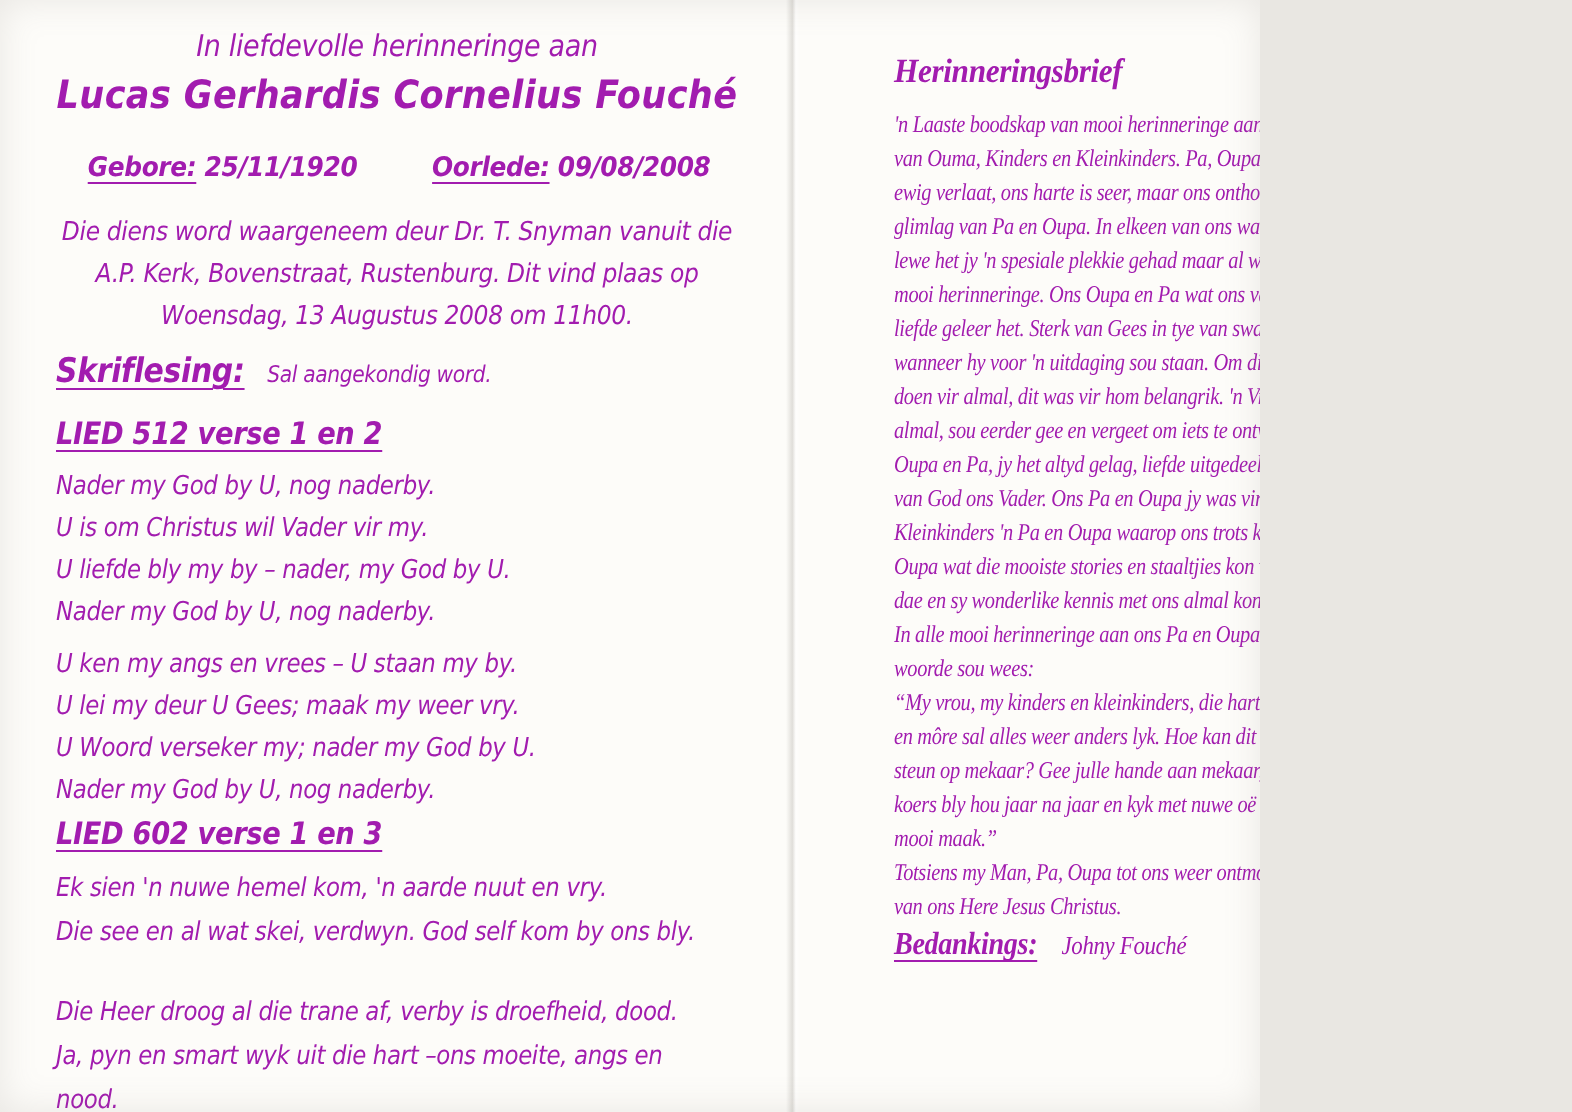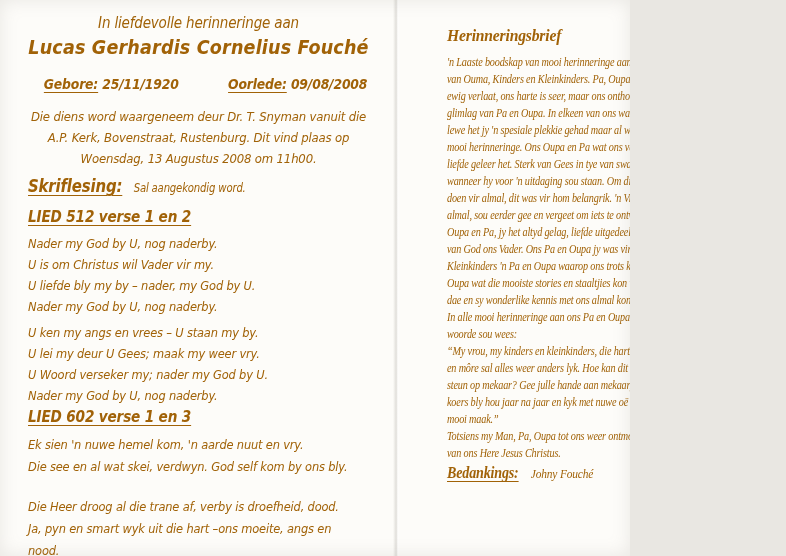--- a/index.html
+++ b/index.html
@@ -3,21 +3,21 @@
 <meta charset="utf-8">
 <style>
   * { margin: 0; padding: 0; box-sizing: border-box; }
   html, body { background: #e9e7e2; }
   .scan {
     position: relative;
     width: 630px; height: 556px;
     background: #fdfcf9;
     overflow: hidden;
     font-family: "DejaVu Sans", sans-serif;
-    color: #a16207;
+    color: #a21caf;
   }
   .page { position: absolute; top: 0; height: 556px; }
   .page-left  { left: 0;   width: 397px; }
   .page-right { left: 397px; width: 389px; font-family: Liberation Serif, serif; }
   .fold {
     position: absolute; top: 0; left: 393px; width: 7px; height: 556px;
     background: linear-gradient(90deg, rgba(0,0,0,0) 0%, rgba(120,115,105,0.22) 45%, rgba(255,255,255,0.6) 70%, rgba(0,0,0,0) 100%);
   }
   .edge-shade {
     position: absolute; inset: 0; pointer-events: none;
@@ -27,21 +27,21 @@
   .pre { white-space: pre-line; }
   .cx { position: absolute; width: 100%; text-align: center; transform: scaleX(0.9); transform-origin: 50% 0; }
   .lx { position: absolute; transform: scaleX(0.88); transform-origin: 0 0; white-space: nowrap; }
   .u  { text-decoration: underline; text-decoration-thickness: 1.4px; text-underline-offset: 3px; }
 
   
   .intro   { top: 14px; font-size: 15px; }
   .name    { top: 36px; font-size: 19.5px; font-weight: bold; letter-spacing: 0.2px; }
   .dates   { position: absolute; top: 76px; left: 0; width: 100%;
              display: flex; justify-content: space-between;
-             padding: 0 24px 0 38px; font-size: 13.5px; font-weight: bold; }
+             padding: 0 36px 0 38px; font-size: 13.5px; font-weight: bold; }
   .dates > div { transform: scaleX(0.92); }
   .dates .val { font-weight: bold; }
   .service { top: 106px; font-size: 13px; line-height: 21px; font-weight: 500; }
   .scripture { top: 176px; left: 28px; }
   .scripture .lbl { font-size: 17px; font-weight: bold; }
   .scripture .note { font-size: 11.5px; margin-left: 8px; font-weight: 500; }
   .hymn-title { left: 28px; font-size: 15.5px; font-weight: bold; }
   .verse { left: 28px; font-size: 13px; line-height: 21px; white-space: pre-line; font-weight: 500; }
   .ht1 { top: 208px; }  .v1a { top: 233px; }  .v1b { top: 322px; }
   .ht2 { top: 408px; }  .v2a { top: 434px; line-height: 22px; }  .v2b { top: 496px; line-height: 22px; }

